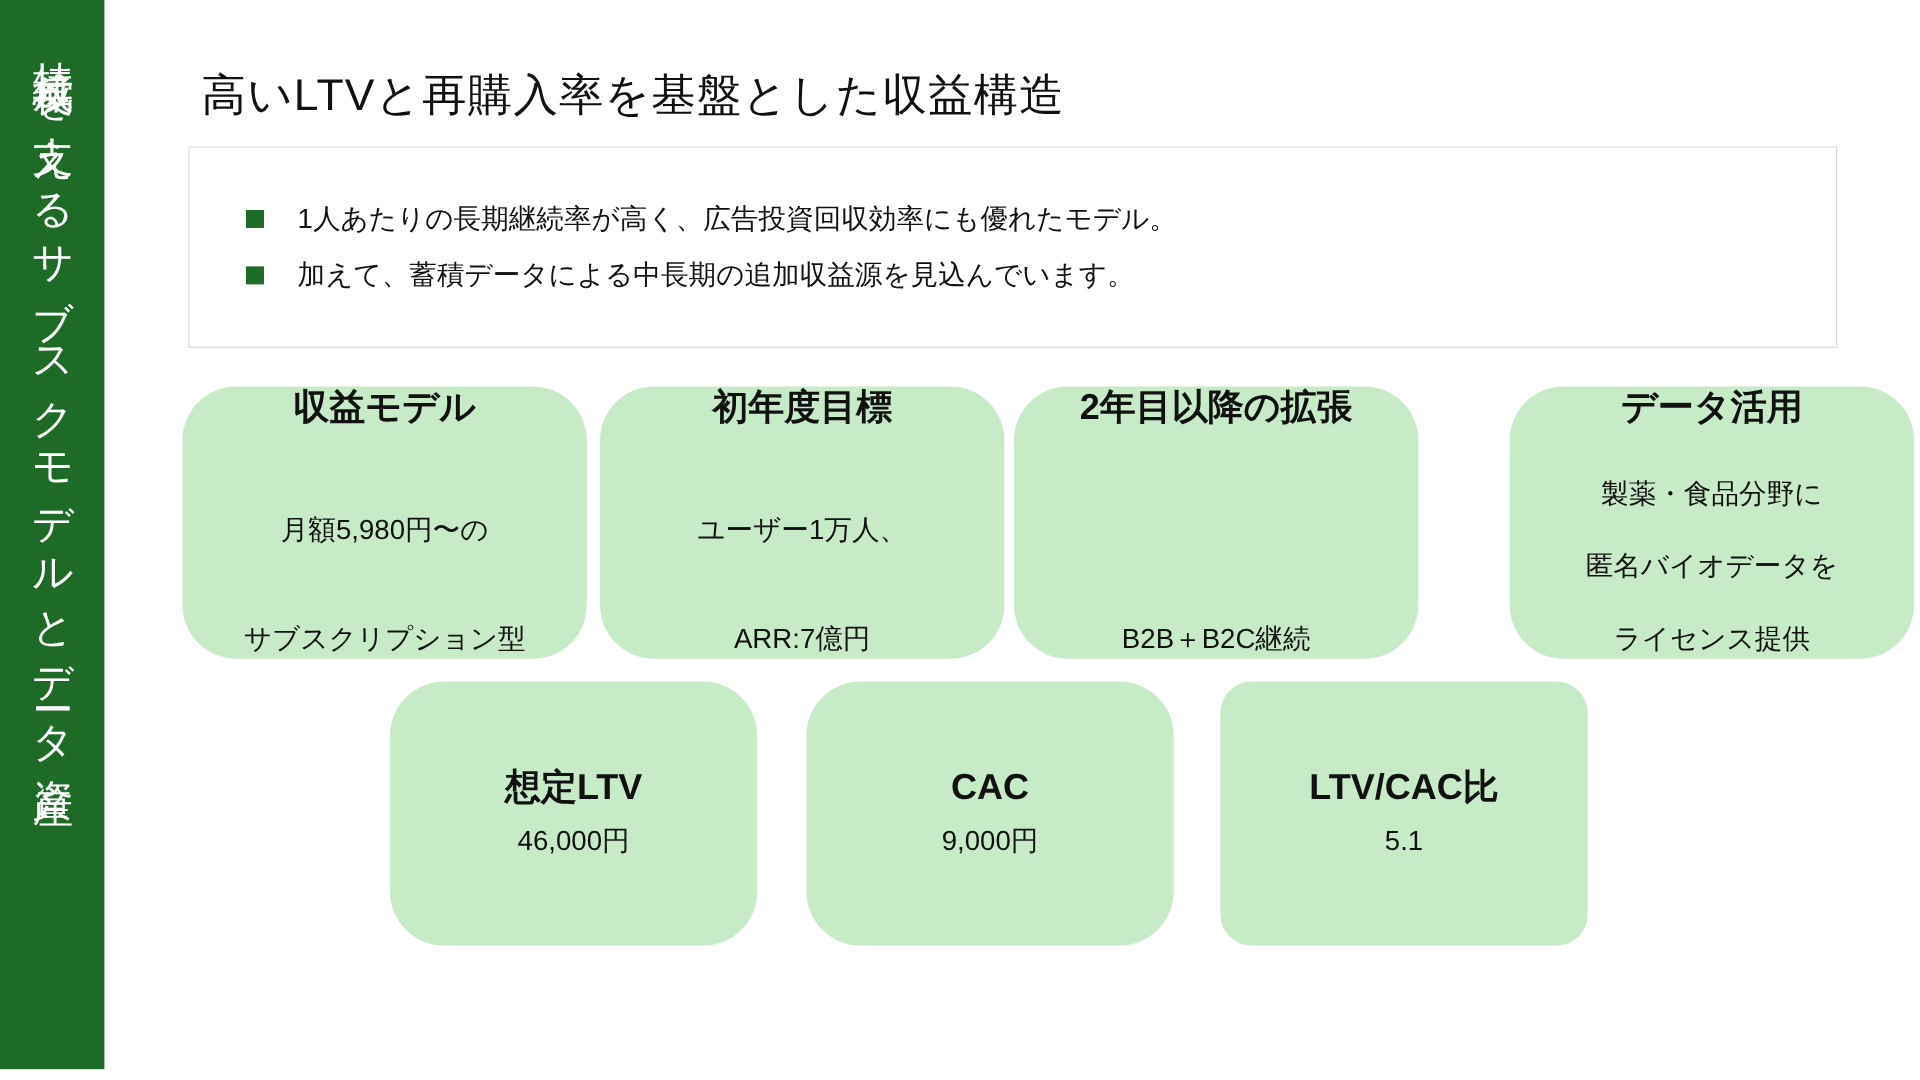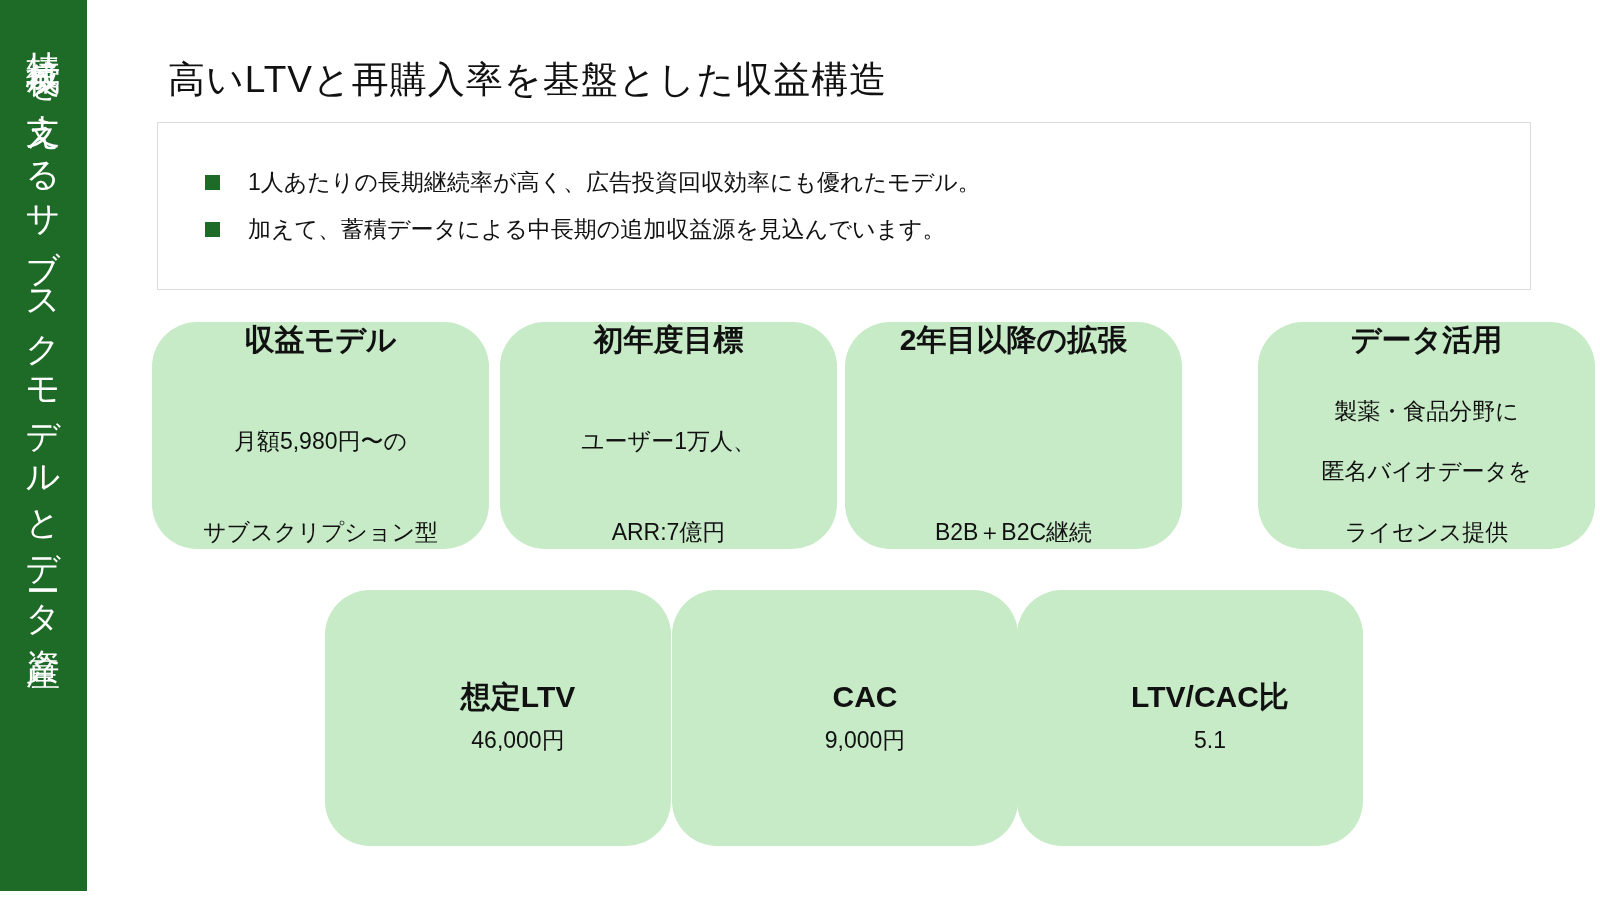--- a/index.html
+++ b/index.html
@@ -84,28 +84,28 @@
     position: absolute;
     background: #C7EAC7;
     border-radius: 45px;
     display: flex;
     flex-direction: column;
     align-items: center;
     justify-content: center;
     text-align: center;
   }
   .row1 { top: 322px; width: 337px; height: 227px; justify-content: space-between; }
-  .row2 { top: 590px; width: 306px; height: 256px; padding-left: 40px; }
+  .row2 { top: 568px; width: 306px; height: 220px; }
   .card-1 { left: 152px; }
   .card-2 { left: 500px; }
   .card-3 { left: 845px; gap: 24px; }
   .card-4 { left: 1258px; }
   .card-5 { left: 325px; }
   .card-6 { left: 672px; }
-  .card-7 { left: 1017px; }
+  .card-7 { left: 1017px; border-radius: 26px; }
 
   .card-title {
     font-size: 30px;
     font-weight: 700;
     line-height: 1.2;
     margin-bottom: 9px;
     white-space: nowrap;
   }
   .card-line {
     font-size: 23px;

